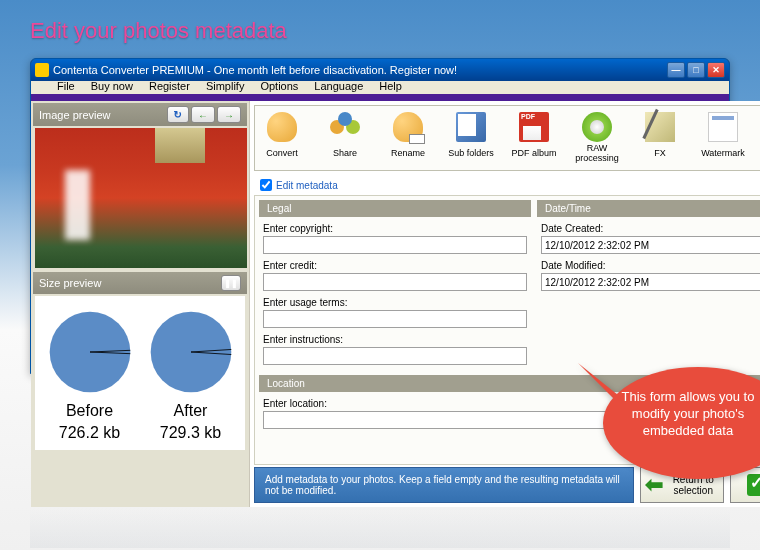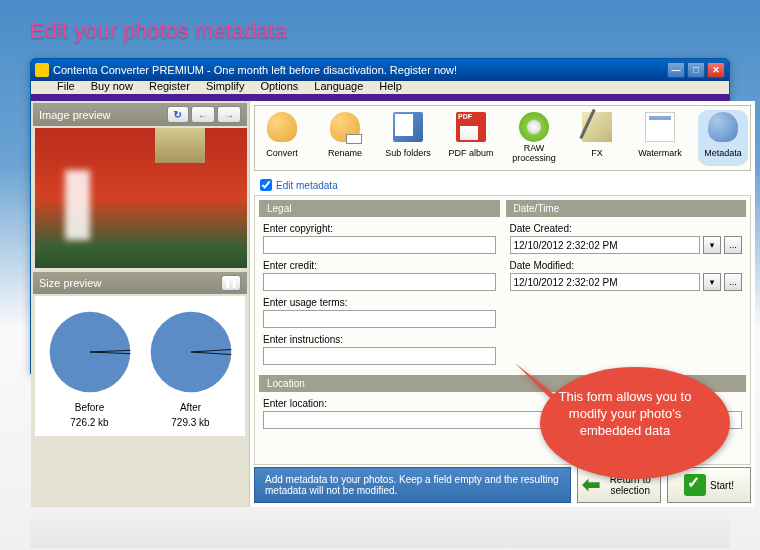--- a/index.html
+++ b/index.html
@@ -23,21 +23,21 @@
 .preview-img{width:212px;height:140px;background:linear-gradient(to bottom,#bc2e1c 0%,#c83820 30%,#d44224 50%,#3a6034 85%,#2a5028 100%);margin:2px;position:relative}
 .preview-img::before{content:"";position:absolute;left:30px;top:30%;width:25px;height:50%;background:rgba(255,255,255,0.85);filter:blur(3px)}
 .preview-img::after{content:"";position:absolute;top:0;left:120px;width:50px;height:35px;background:linear-gradient(to bottom,#d4c890,#a8965c)}
 .size-prev .panel-hdr{margin-top:4px}
 .pause-btn{width:20px;height:16px;background:linear-gradient(to bottom,#fefefe,#e0e0e0);border:1px solid #888;border-radius:3px;font-size:8px;font-weight:bold;display:flex;align-items:center;justify-content:center;cursor:pointer}
 .pies{display:flex;justify-content:space-around;padding:14px 4px 8px;background:#fff;margin:2px}
 .pie-wrap{text-align:center}
 .pie{width:84px;height:84px;margin:0 auto 8px}
 .pie svg circle{fill:#5b8cc6}
 .pie svg line{stroke:#000;stroke-width:1}
-.pie-lbl{font-size:10px;margin-top:4px}
+.pie-lbl{font-size:16px;margin-top:4px}
 .right-panel{flex:1;background:#fff;border-left:1px solid #cac6b8;padding:4px;position:relative}
 .toolbar{display:flex;border:1px solid #c0c0b0;padding:4px 2px;gap:13px;background:#fcfcf9;margin-bottom:4px}
 .tb-item{text-align:center;width:50px;cursor:pointer;padding:2px 0}
 .tb-item.sel{background:#cde3f8;border-radius:10px}
 .tb-icon{width:30px;height:30px;margin:0 auto 2px;position:relative}
 .tb-label{font-size:9px;line-height:1.1;height:20px;display:flex;align-items:center;justify-content:center}
 .ic-convert{background:radial-gradient(circle at 30% 30%,#ffd480,#e8a838);border-radius:50% 50% 40% 40%}
 .ic-share .p{position:absolute;width:14px;height:14px;border-radius:50%}
 .ic-share .p1{background:#e8a838;left:0;top:8px}
 .ic-share .p2{background:#a8c838;left:16px;top:8px}
@@ -154,20 +154,28 @@
       </div>
     </div>
 
     <div class="right-panel">
       <div class="toolbar">
         <div class="tb-item">
             <div class="tb-icon ic-convert"></div>
             <div class="tb-label">Convert</div>
           </div>
         <div class="tb-item">
+            <div class="tb-icon ic-share">
+              <div class="p p1"></div>
+              <div class="p p2"></div>
+              <div class="p p3"></div>
+            </div>
+            <div class="tb-label">Share</div>
+          </div>
+        <div class="tb-item">
             <div class="tb-icon ic-rename"></div>
             <div class="tb-label">Rename</div>
           </div>
         <div class="tb-item">
             <div class="tb-icon ic-folders"></div>
             <div class="tb-label">Sub folders</div>
           </div>
         <div class="tb-item">
             <div class="tb-icon ic-pdf"></div>
             <div class="tb-label">PDF album</div>

